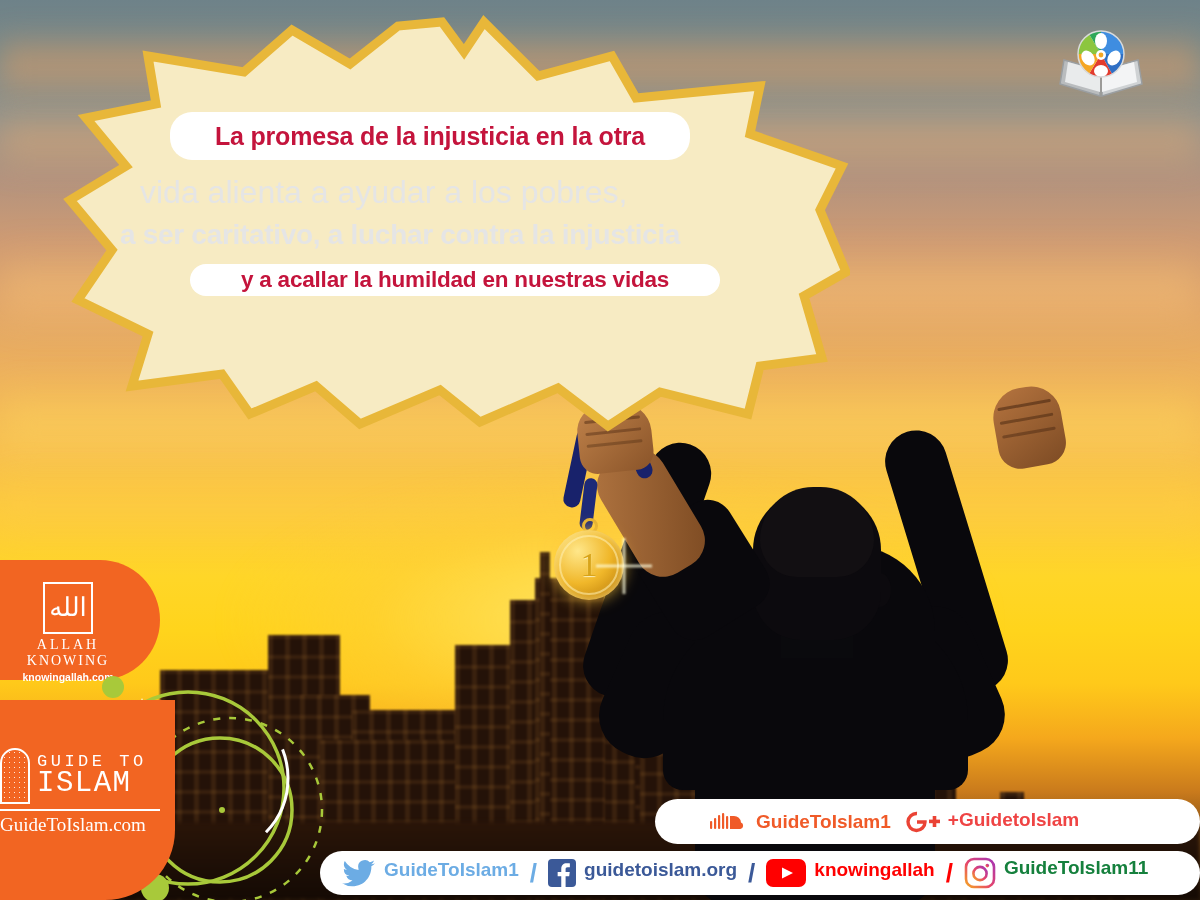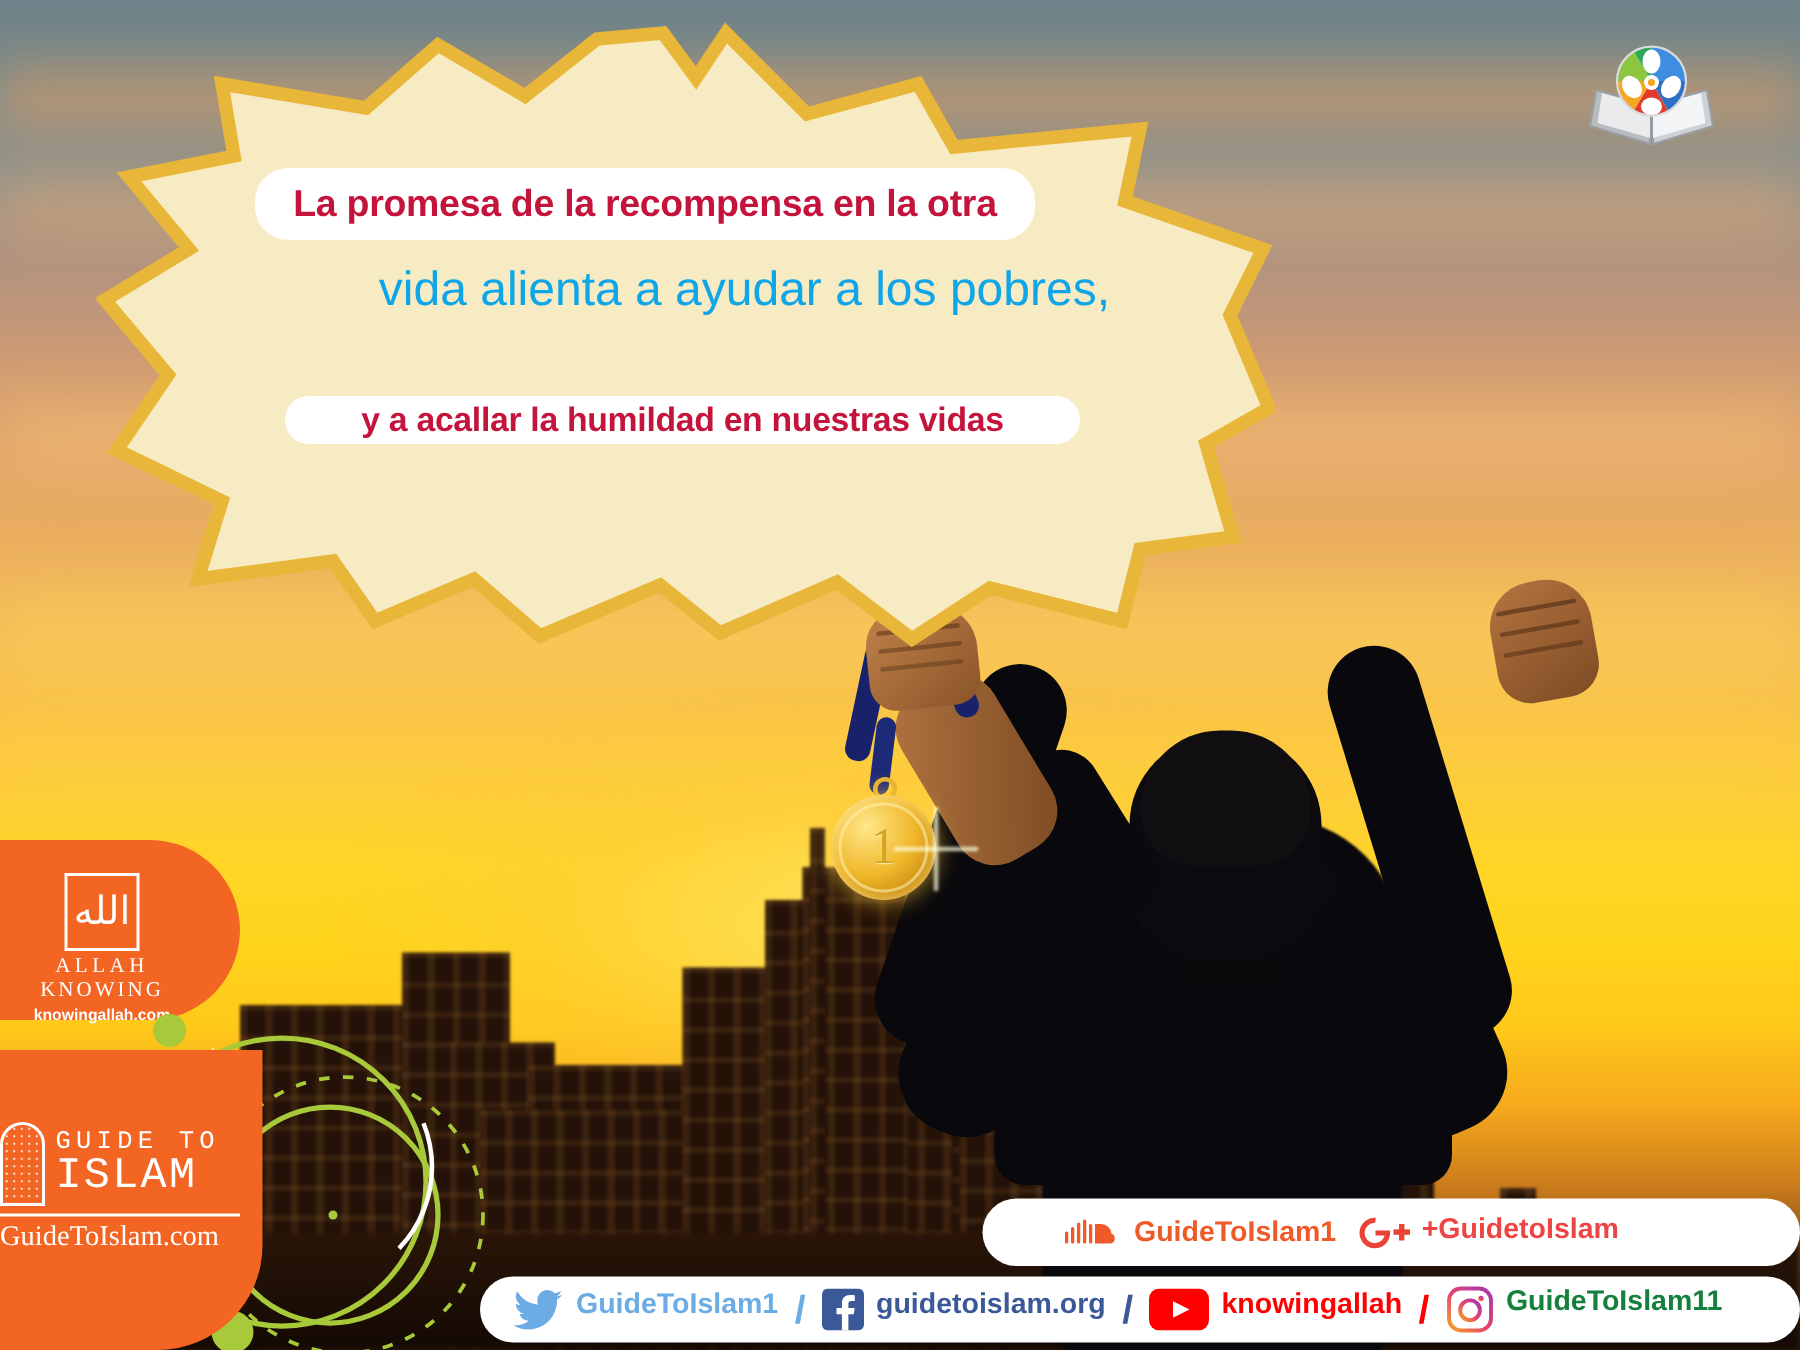--- a/index.html
+++ b/index.html
@@ -96,21 +96,21 @@
     filter:blur(1px);}
 
   
   .badge{position:absolute;left:60px;top:14px;width:790px;height:420px;}
   .badge svg{width:100%;height:100%;display:block;}
   .badge-text{position:absolute;left:0;top:0;width:100%;height:100%;}
   .hl{position:absolute;background:#fff;border-radius:22px;display:flex;align-items:center;justify-content:center;
     color:#c4143c;font-weight:bold;letter-spacing:-.2px;}
   .hl1{left:110px;top:98px;width:520px;height:48px;font-size:25px;}
   .hl2{left:130px;top:250px;width:530px;height:32px;font-size:22.5px;}
-  .ln{position:absolute;text-align:right;color:#0ea5e9;}
+  .ln{position:absolute;text-align:left;color:#e5e5e5;}
   .ln1{left:80px;top:160px;width:600px;font-size:32px;font-weight:400;}
   .ln2{left:60px;top:205px;width:640px;font-size:28px;font-weight:bold;letter-spacing:-.3px;}
 
   
   .toplogo{position:absolute;left:1056px;top:26px;width:90px;height:76px;}
 
   
   .ka{position:absolute;left:-60px;top:560px;width:220px;height:120px;background:#f26522;border-radius:0 60px 60px 0;}
   .ka-in{position:absolute;left:48px;top:0;width:160px;height:144px;display:flex;flex-direction:column;align-items:center;justify-content:center;color:#fff;}
   .ka-box{width:50px;height:52px;border:2px solid #fff;display:flex;align-items:center;justify-content:center;}
@@ -229,22 +229,23 @@
 
   <div class="badge">
     <svg viewBox="0 0 790 420" preserveAspectRatio="none">
       <path d="M382 8 L404 38 L424 8 L478 62 L552 42 L576 84 L700 72 L690 120 L782 152
                L760 196 L786 258 L744 282 L762 344 L700 352 L688 400 L600 378 L548 412
                L498 374 L420 408 L380 376 L300 410 L256 372 L190 400 L162 360 L72 372
                L88 320 L18 286 L52 236 L10 186 L66 152 L26 104 L96 90 L88 42 L184 58
                L232 16 L290 50 L338 12 Z" fill="#F7EBC3" stroke="#E8B739" stroke-width="9" stroke-linejoin="miter"></path>
     </svg>
     <div class="badge-text">
-      <div class="hl hl1">La promesa de la recompensa en la otra</div>
+      <div class="hl hl1">La promesa de la injusticia en la otra</div>
       <div class="ln ln1">vida alienta a ayudar a los pobres,</div>
+      <div class="ln ln2">a ser caritativo, a luchar contra la injusticia</div>
       <div class="hl hl2">y a acallar la humildad en nuestras vidas</div>
     </div>
   </div>
 
   <div class="ka">
     <div class="ka-in">
       <div class="ka-box">
         <span>الله</span>
       </div>
       <div class="ka-allah">ALLAH</div>

